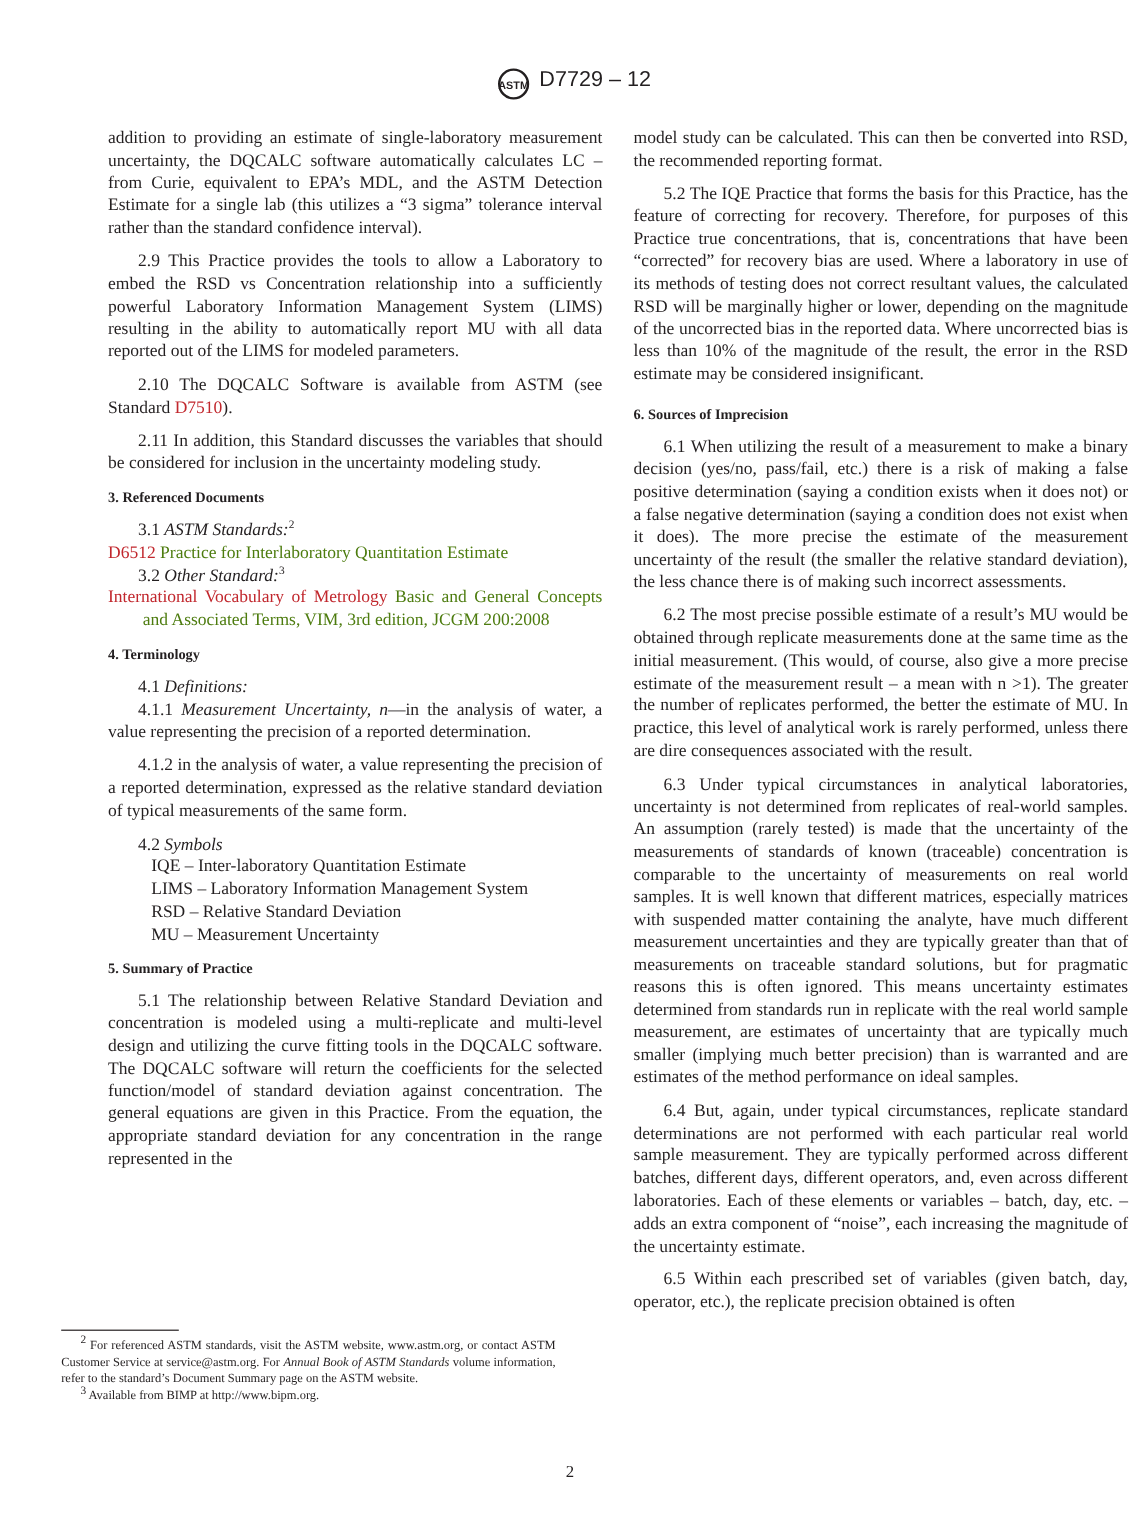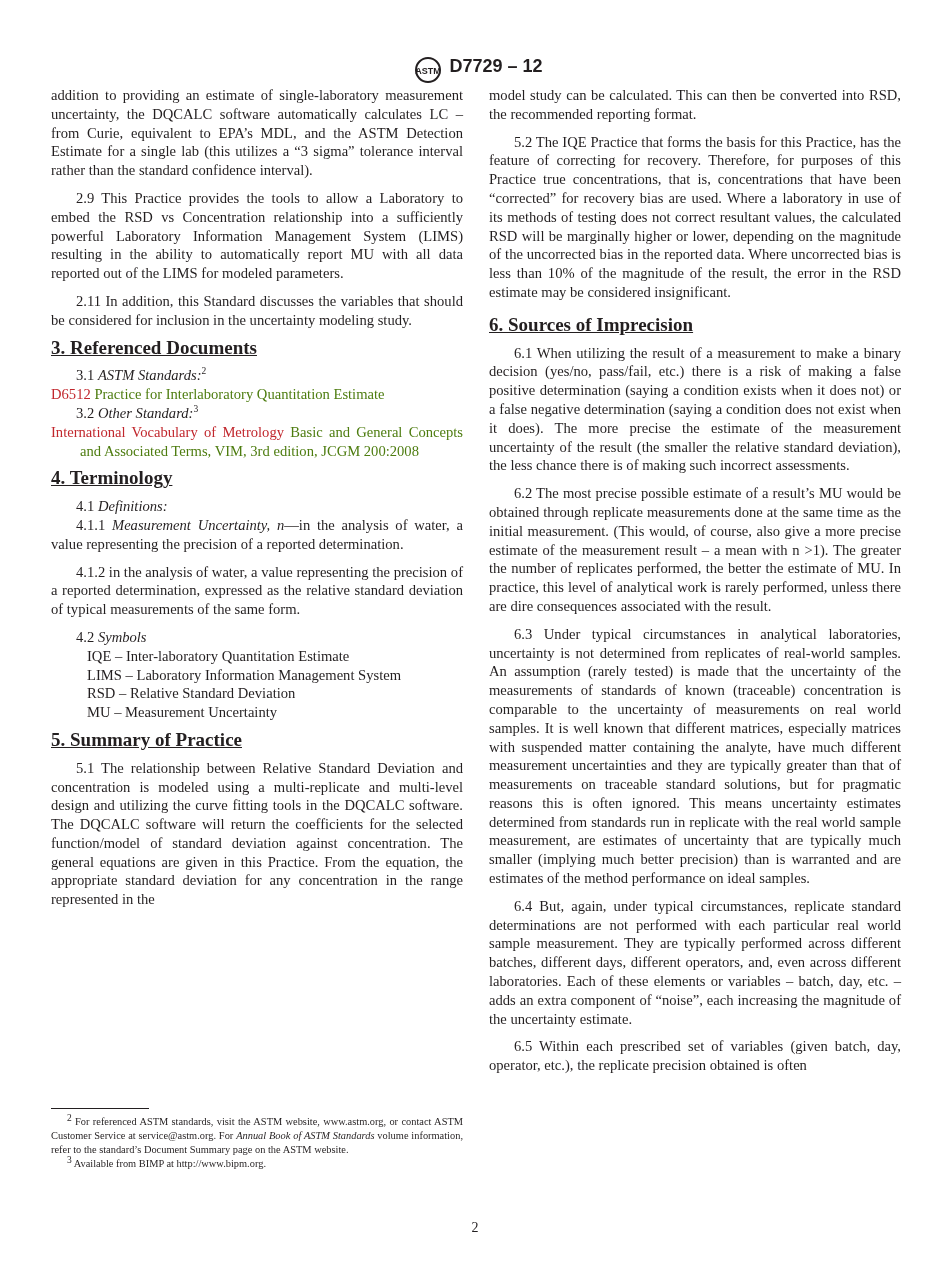--- a/index.html
+++ b/index.html
@@ -1,27 +1,27 @@
 <!DOCTYPE html>
 <html><head>
 <meta charset="utf-8">
 <style>
   html, body { margin: 0; padding: 0; background: #ffffff; }
   body { width: 950px; height: 1272px; position: relative; overflow: hidden;
          font-family: "Liberation Serif", "DejaVu Serif", serif; color: #231f20; }
   .header { position: absolute; top: 56px; left: 0; width: 950px; text-align: center; }
   .header-inner { display: inline-flex; align-items: flex-start; gap: 0; }
   .logo { width: 42px; height: 28px; }
-  .designation { font-family: "Liberation Sans", "DejaVu Sans", sans-serif; font-weight: bold; font-size: 18px; color: #231f20; }
-  .col { position: absolute; top: 86px; width: 412px; font-size: 14.6px; line-height: 18.8px; text-align: justify; }
+  .designation { font-family: "Liberation Sans", "DejaVu Sans", sans-serif; font-weight: normal; font-size: 18px; color: #231f20; }
+  .col { position: absolute; top: 106px; width: 412px; font-size: 14.6px; line-height: 18.8px; text-align: justify; margin-left: 39px; }
   .col.left { left: 51px; }
   .col.right { left: 489px; }
   p { margin: 0 0 9px 0; }
   .indent { text-indent: 25px; }
-  h3 { margin: 4px 0 9px 0; font-size: 19px; font-weight: bold; text-decoration: underline; }
+  h3 { margin: 4px 0 9px 0; font-size: 12px; font-weight: bold; }
   .ref { margin: 0; padding-left: 29px; text-indent: -29px; }
   .ref-code { color: #c1272d; }
   .ref-title { color: #4d7c0f; }
   .sub { margin: 0; padding-left: 25px; }
   .sym { margin: 0; padding-left: 25px; }
   .link-red { color: #c1272d; }
   sup { font-size: 9.5px; line-height: 0; }
   .footnote-rule { position: absolute; left: 51px; top: 1108px; width: 98px; height: 1px; background: #231f20; }
   .footnotes { position: absolute; left: 51px; top: 1115px; width: 412px; font-size: 10.4px; line-height: 14.1px; text-align: justify; }
   .footnotes p { margin: 0; text-indent: 16px; }
@@ -36,20 +36,23 @@
       <circle cx="21" cy="14" r="12" fill="none" stroke="#231f20" stroke-width="2"></circle>
       <text x="21" y="18" text-anchor="middle" font-family="Liberation Sans, sans-serif" font-weight="bold" font-size="9" fill="#231f20">ASTM</text>
     </svg>
     <span class="designation">D7729 – 12</span>
   </div>
 </div>
 
 <div class="col left">
   <p>addition to providing an estimate of single-laboratory measurement uncertainty, the DQCALC software automatically calculates LC – from Curie, equivalent to EPA’s MDL, and the ASTM Detection Estimate for a single lab (this utilizes a “3 sigma” tolerance interval rather than the standard confidence interval).</p>
   <p class="indent">2.9 This Practice provides the tools to allow a Laboratory to embed the RSD vs Concentration relationship into a sufficiently powerful Laboratory Information Management System (LIMS) resulting in the ability to automatically report MU with all data reported out of the LIMS for modeled parameters.</p>
+  <p class="indent">
+    <span>2.10 The DQCALC Software is available from ASTM (see Standard </span><span class="link-red">D7510</span><span>).</span>
+  </p>
   <p class="indent">2.11 In addition, this Standard discusses the variables that should be considered for inclusion in the uncertainty modeling study.</p>
 
   <h3>3. Referenced Documents</h3>
   <p class="sub">
     <span>3.1 </span><i>ASTM Standards:</i><sup>2</sup>
   </p>
   <p class="ref">
     <span class="ref-code">D6512</span>
     <span class="ref-title">Practice for Interlaboratory Quantitation Estimate</span>
   </p>

